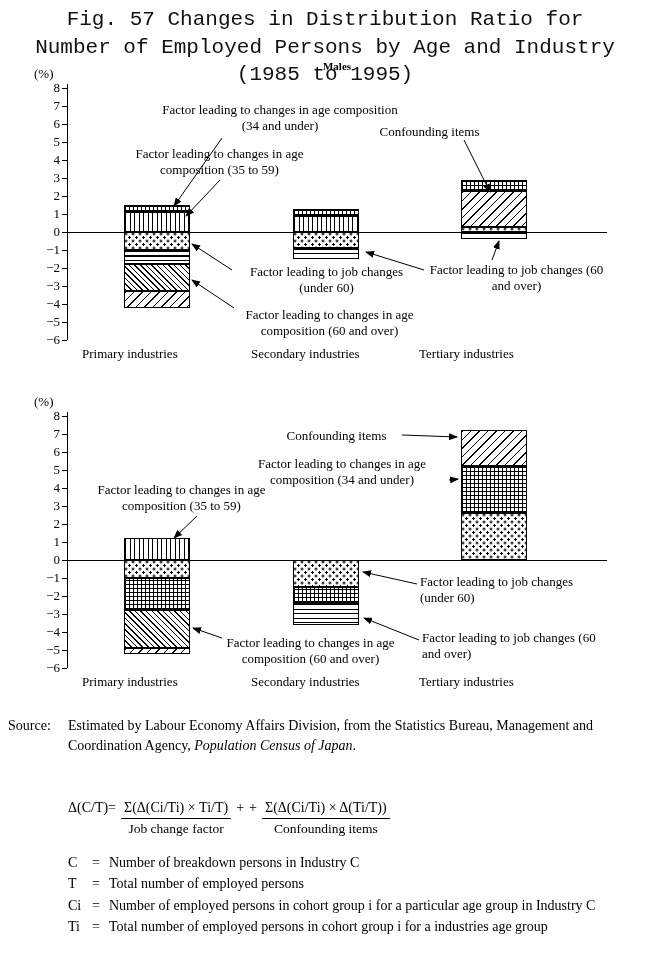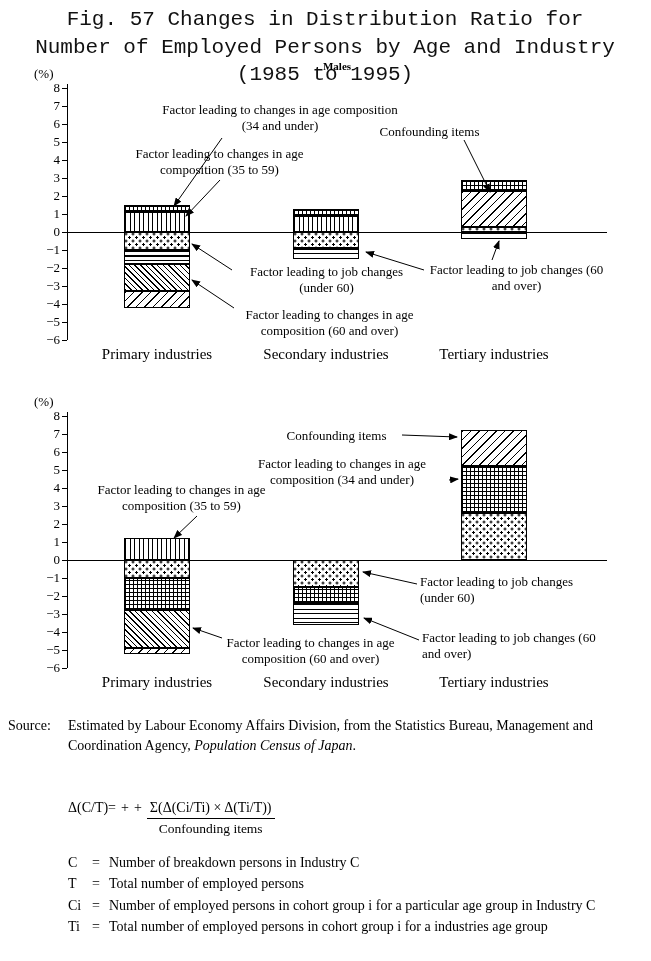--- a/index.html
+++ b/index.html
@@ -9,21 +9,21 @@
              font-family:Liberation Mono, monospace;font-size:21px;line-height:1.32;color:#111;}
   .chart-box{position:absolute;left:22px;width:607px;height:302px;}
   #chart-0{top:58px;} #chart-1{top:386px;}
   .c-title{position:absolute;left:45px;top:2px;width:540px;text-align:center;font-weight:bold;font-size:11px;}
   .c-unit{position:absolute;left:12px;top:8px;font-size:13px;}
   .axis-v{position:absolute;width:1px;background:#000;}
   .zero-line{position:absolute;height:1px;background:#000;}
   .ytick{position:absolute;width:26px;text-align:right;font-size:13px;line-height:16px;}
   .ymark{position:absolute;width:5px;height:1px;background:#000;}
   .seg{position:absolute;box-sizing:border-box;border:1px solid #000;background-color:#fff;z-index:1;}
-  .cat{position:absolute;width:150px;text-align:center;font-size:15px;}
+  .cat{position:absolute;width:150px;text-align:left;font-size:13px;}
   .anno{position:absolute;font-size:13px;line-height:1.25;z-index:3;}
   .arrows{position:absolute;left:0;top:0;z-index:2;pointer-events:none;}
   
   .pat-vlines{background-image:repeating-linear-gradient(90deg,#000 0 1px,transparent 1px 4.5px);}
   .pat-hlines{background-image:repeating-linear-gradient(180deg,#000 0 1px,transparent 1px 4.5px);}
   .pat-grid{background-image:repeating-linear-gradient(0deg,#000 0 1px,transparent 1px 4px),
             repeating-linear-gradient(90deg,#000 0 1px,transparent 1px 4px);}
   .pat-dots{background-image:radial-gradient(#000 1px,transparent 1.4px),radial-gradient(#000 1px,transparent 1.4px);
             background-size:7px 7px;background-position:1px 1px,4.5px 4.5px;}
   .pat-diag-f{background-image:repeating-linear-gradient(45deg,#000 0 1px,transparent 1px 4px);}
@@ -195,20 +195,24 @@
     </div>
 
   <div class="src-note" id="source">
     <span class="block-label">Source:</span>
     <span class="block-text"><span>Estimated by Labour Economy Affairs Division, from the Statistics Bureau, Management and Coordination Agency, </span><i>Population Census of Japan</i><span>.</span></span>
   </div>
 
 
   <div id="formula">
     <span class="lhs">Δ(C/T)=</span>
+    <span class="term">
+      <span class="expr">Σ(Δ(Ci/Ti) × Ti/T)</span>
+      <span class="tlabel">Job change factor</span>
+    </span>
     <span class="plus">+</span>
     <span class="plus">+</span>
     <span class="term">
       <span class="expr">Σ(Δ(Ci/Ti) × Δ(Ti/T))</span>
       <span class="tlabel">Confounding items</span>
     </span>
   </div>
 
   <div id="defs">
     <div class="def-row">

